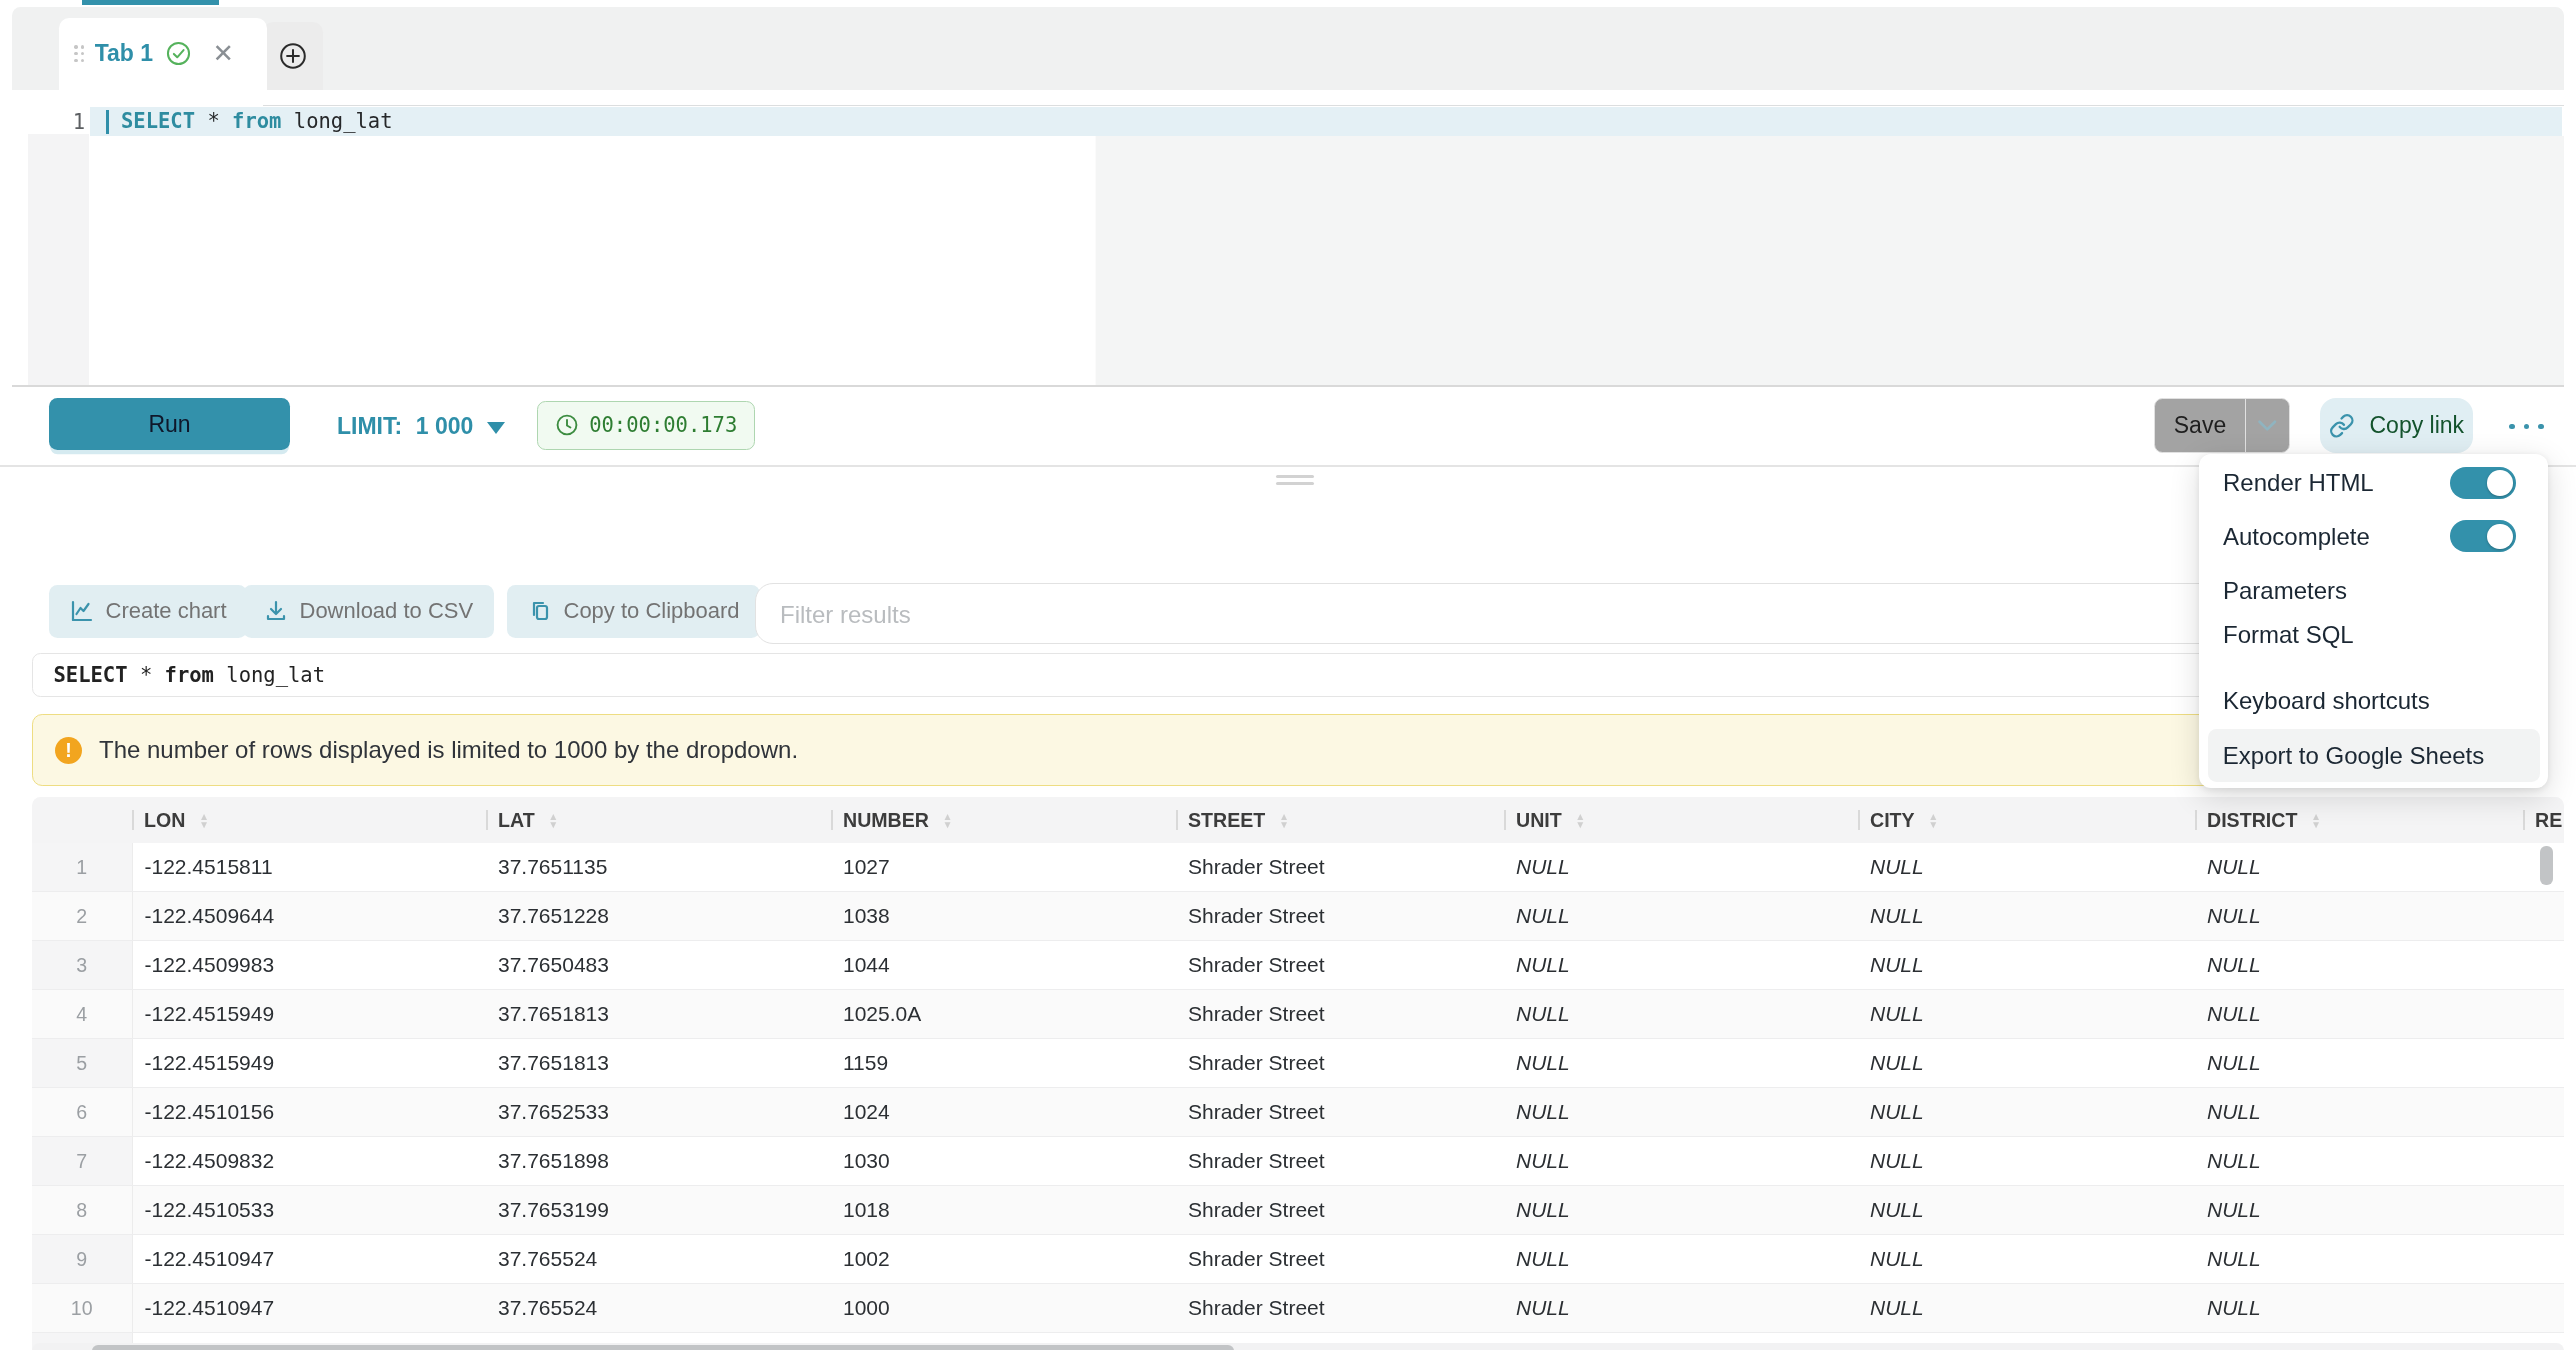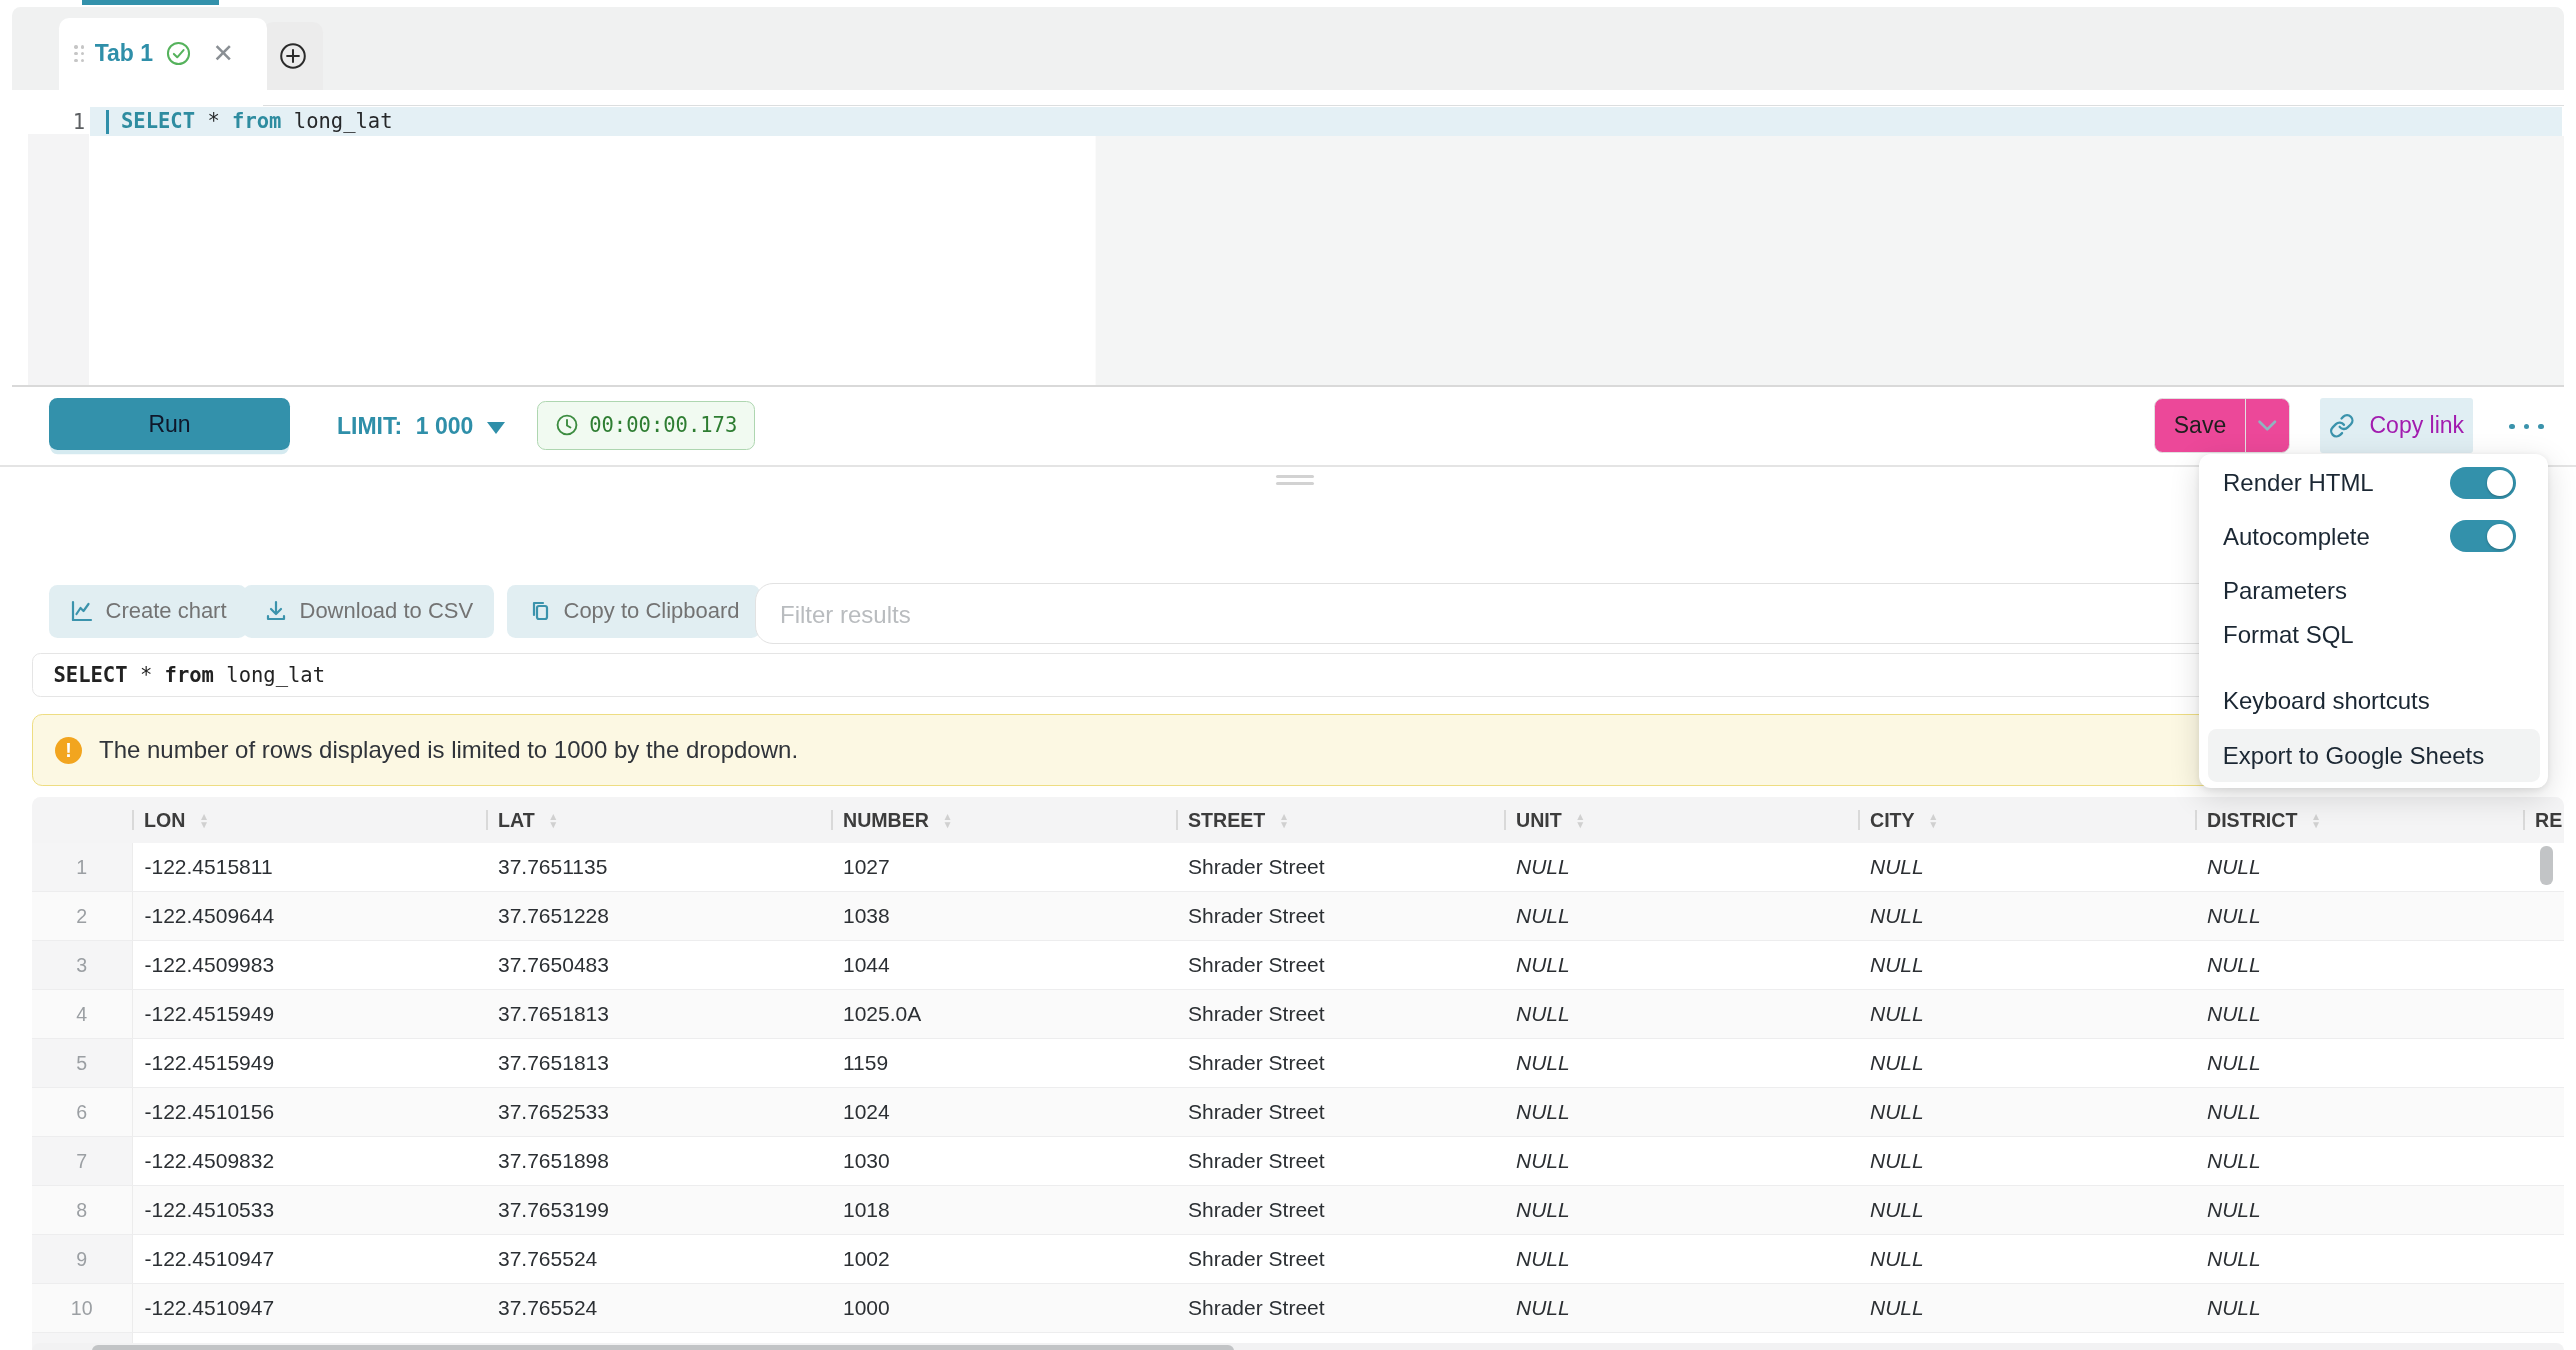--- a/index.html
+++ b/index.html
@@ -41,25 +41,25 @@
   .run-btn{position:absolute;left:37px;top:10.2px;width:241px;height:52px;background:#3391ab;color:#0f172a;border-radius:8.5px;
            font-size:23px;display:flex;align-items:center;justify-content:center;box-shadow:0 5.1px 0 -0.9px #d5eaf0;}
   .limit{position:absolute;left:325px;top:10.2px;height:56px;display:flex;align-items:center;gap:13.6px;
          color:#2f8fa9;font-size:23px;font-weight:600;}
   .limit .dd-caret{width:0;height:0;border-left:9.4px solid transparent;border-right:9.4px solid transparent;
                    border-top:12.8px solid #2f8fa9;margin-top:3.4px;}
   .timer{position:absolute;left:525px;top:12.8px;height:49px;padding:0 17px;border:1.7px solid #aed6b0;background:#f1faf1;
          border-radius:8.5px;display:flex;align-items:center;gap:10.2px;box-sizing:border-box;}
   .timer-text{font-family:"DejaVu Sans Mono",monospace;font-size:20.5px;color:#2e7d32;}
   .save-split{position:absolute;right:274px;top:10.2px;width:136px;height:55px;border:1.7px solid #e1e1e1;border-radius:8.5px;
-              background:#ec4899;display:flex;box-sizing:border-box;}
+              background:#a3a3a3;display:flex;box-sizing:border-box;}
   .save-main{flex:1;display:flex;align-items:center;justify-content:center;font-size:23px;color:#1f1f1f;}
   .save-caret{width:43px;border-left:1.7px solid #e1e1e1;display:flex;align-items:center;justify-content:center;}
-  .copy-link{position:absolute;right:91px;top:10.2px;width:153px;height:55px;background:#e0eef3;border-radius:3px;
-             display:flex;align-items:center;justify-content:center;gap:15px;color:#a21caf;font-size:23px;}
+  .copy-link{position:absolute;right:91px;top:10.2px;width:153px;height:55px;background:#e0eef3;border-radius:16px;
+             display:flex;align-items:center;justify-content:center;gap:15px;color:#14532d;font-size:23px;}
   .ellipsis{position:absolute;right:20.5px;top:36px;display:flex;gap:9.4px;}
   .ellipsis i{width:5.1px;height:5.1px;border-radius:50%;background:#3b93ac;}
 
   
   .splitter-line{position:absolute;left:0;top:465px;width:2576px;height:1.7px;background:#e4e4e4;}
   .split-handle{position:absolute;left:1276px;top:475px;width:38px;height:12px;}
   .split-handle i{display:block;height:3.4px;border-radius:1.7px;background:#d2d2d2;margin-bottom:3.4px;}
 
   
   .rtabs{position:absolute;left:12px;top:482px;width:2552px;height:75px;}

